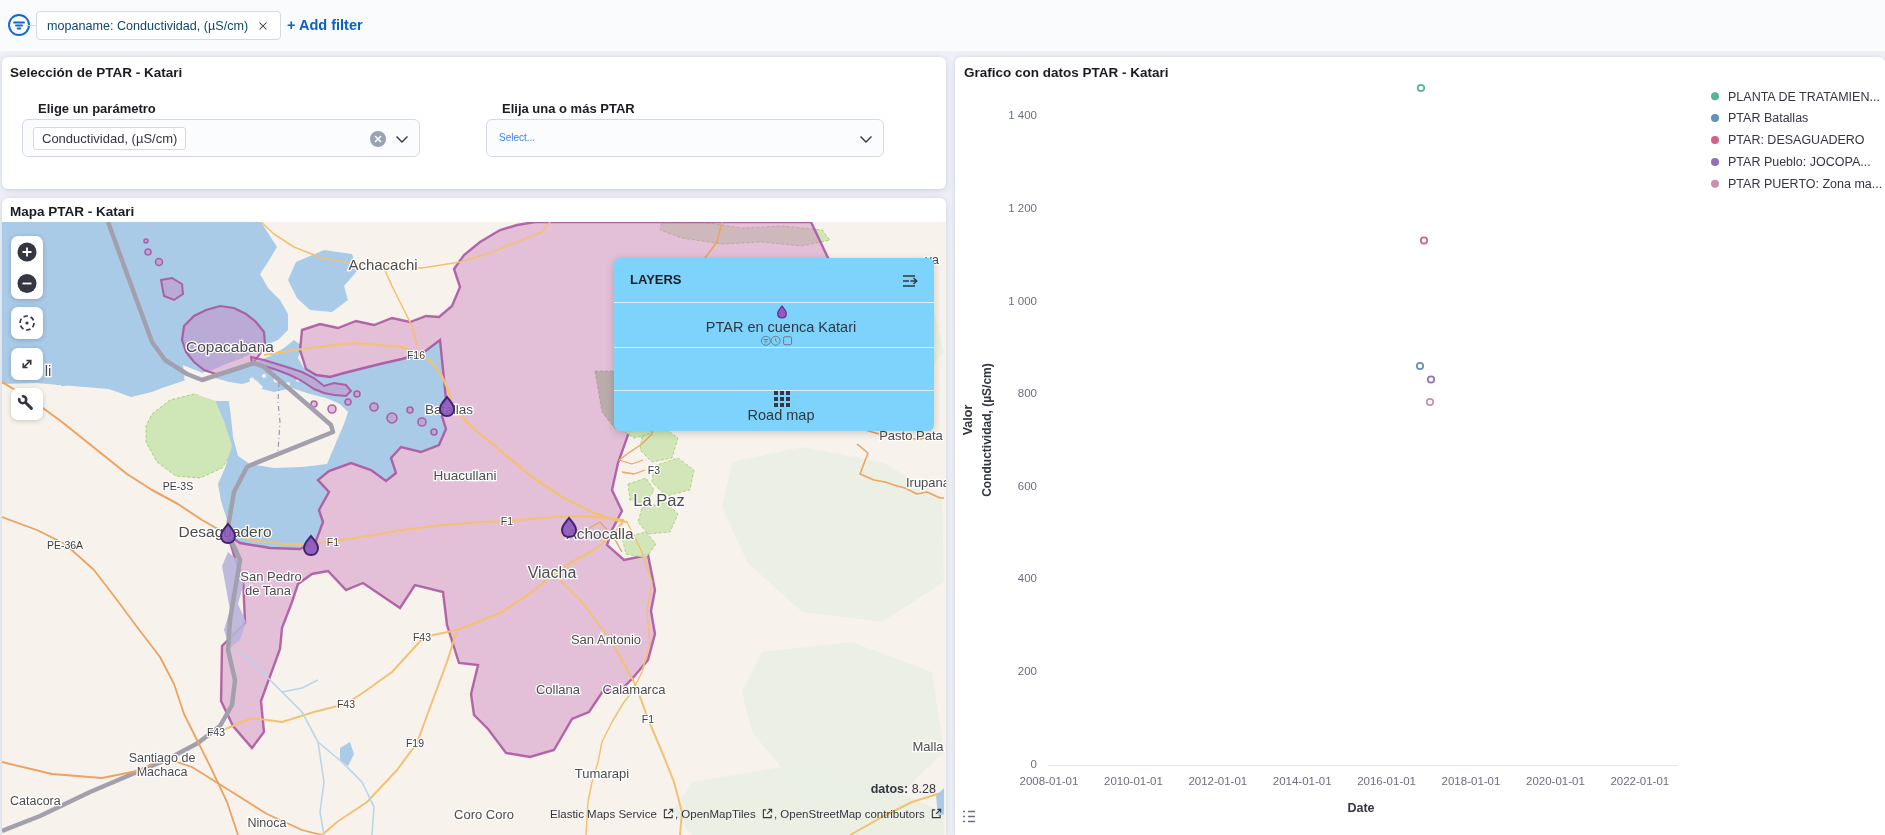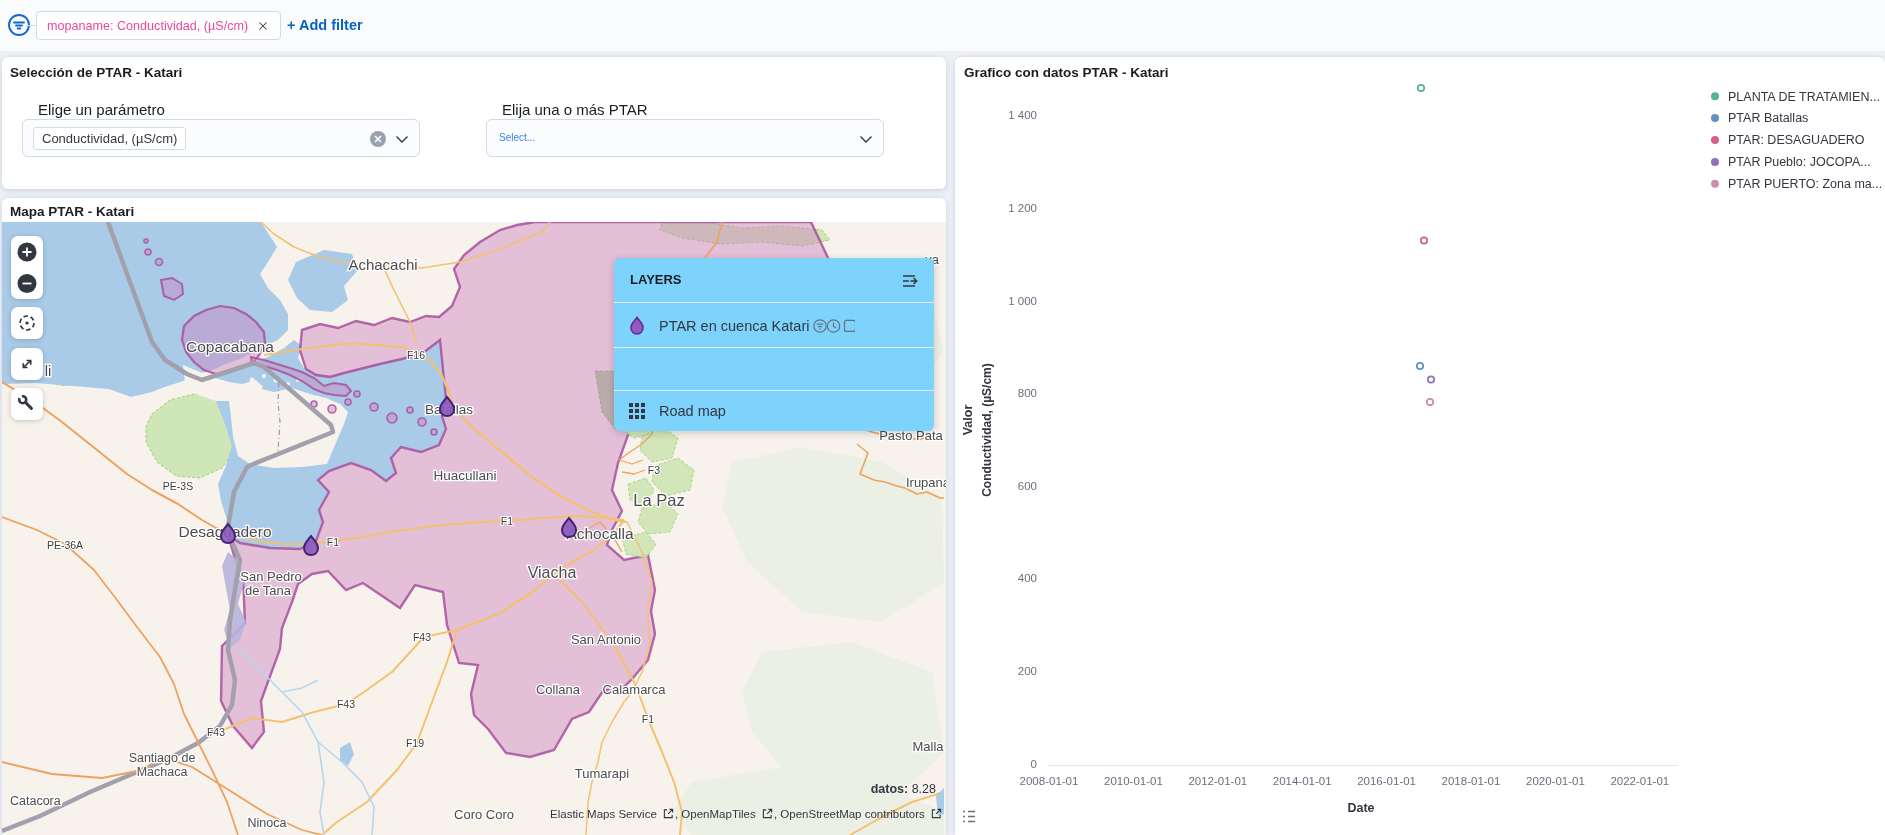--- a/index.html
+++ b/index.html
@@ -1,32 +1,32 @@
 <!DOCTYPE html>
 <html><head>
 <meta charset="utf-8">
 <style>
   * { margin:0; padding:0; box-sizing:border-box; }
   html,body { width:1885px; height:835px; overflow:hidden; }
   body { background:#eef0f6; font-family:"Liberation Sans", sans-serif; position:relative; }
   .topbar { position:absolute; left:0; top:0; width:1885px; height:51px; background:#fafbfd; }
-  .pill { position:absolute; left:36px; top:11px; height:29px; background:#fff; border:1px solid #d3dae6; border-radius:4px; display:flex; align-items:center; padding:0 10px; font-size:12.6px; color:#ec4899; }
+  .pill { position:absolute; left:36px; top:11px; height:29px; background:#fff; border:1px solid #d3dae6; border-radius:4px; display:flex; align-items:center; padding:0 10px; font-size:12.6px; color:#0c4a6e; }
   .addfilter { position:absolute; left:287px; top:17px; font-size:14.5px; color:#0961c3; font-weight:600; }
   .panel { position:absolute; background:#fff; border-radius:6px; box-shadow:0 0.9px 4px -1px rgba(80,110,150,0.22), 0 2.6px 8px -1px rgba(80,110,150,0.12); }
   .ptitle { font-weight:bold; font-size:13.5px; color:#1a1c21; letter-spacing:0; }
   #p1 { left:2px; top:57px; width:944px; height:132px; }
   #p2 { left:2px; top:198px; width:944px; height:637px; border-radius:6px 6px 0 0; }
   #p3 { left:955px; top:57px; width:930px; height:778px; border-radius:6px 6px 0 0; }
-  .formlabel { position:absolute; font-weight:normal; font-size:15px; color:#1a1c21;padding-left:16px; }
+  .formlabel { position:absolute; font-weight:bold; font-size:13px; color:#1a1c21;padding-left:16px; }
   .combo { position:absolute; top:62px; width:398px; height:38px; background:#fbfcfd; border:1px solid #d3dae6; border-radius:6px; }
   .token { position:absolute; left:10px; top:7px; height:23px; background:#fff; border:1px solid #d3dae6; border-radius:3px; display:flex; align-items:center; padding:0 8px; font-size:13px; color:#343741; }
   .mapwrap { position:absolute; left:0; top:24px; width:944px; height:613px; overflow:hidden;padding-left:20px; }
   .mapbtn { position:absolute; background:#fff; border-radius:7px; box-shadow:0 1px 5px rgba(0,0,0,0.2); }
   .layers { position:absolute; left:612px; top:36px; width:320px; height:173px; background:#7dd3fc; border-radius:6px; box-shadow:0 2px 8px rgba(0,0,0,0.18); }
-  .lrow { position:absolute; left:0; width:320px; display:flex; align-items:center; font-size:14.5px; color:#343741; }
+  .lrow { position:absolute; left:0; width:320px; display:flex; align-items:center; font-size:14.5px; color:#343741;flex-direction:column; }
   .zoomtxt { position:absolute; right:10px; top:560px; font-size:12.5px; color:#343741; }
   .attrib { position:absolute; right:3px; top:586px; font-size:11.5px; color:#343741; }
 </style>
 </head>
 <body>
 <div class="topbar">
   <svg width="26" height="26" style="position:absolute;left:6px;top:12px" viewBox="0 0 26 26">
     <circle cx="13" cy="13" r="10" fill="none" stroke="#1368cc" stroke-width="1.9"></circle>
     <path d="M8 10.5h10M10 13.5h6M11.7 16.5h2.6" stroke="#1368cc" stroke-width="1.9" stroke-linecap="round"></path>
   </svg>

